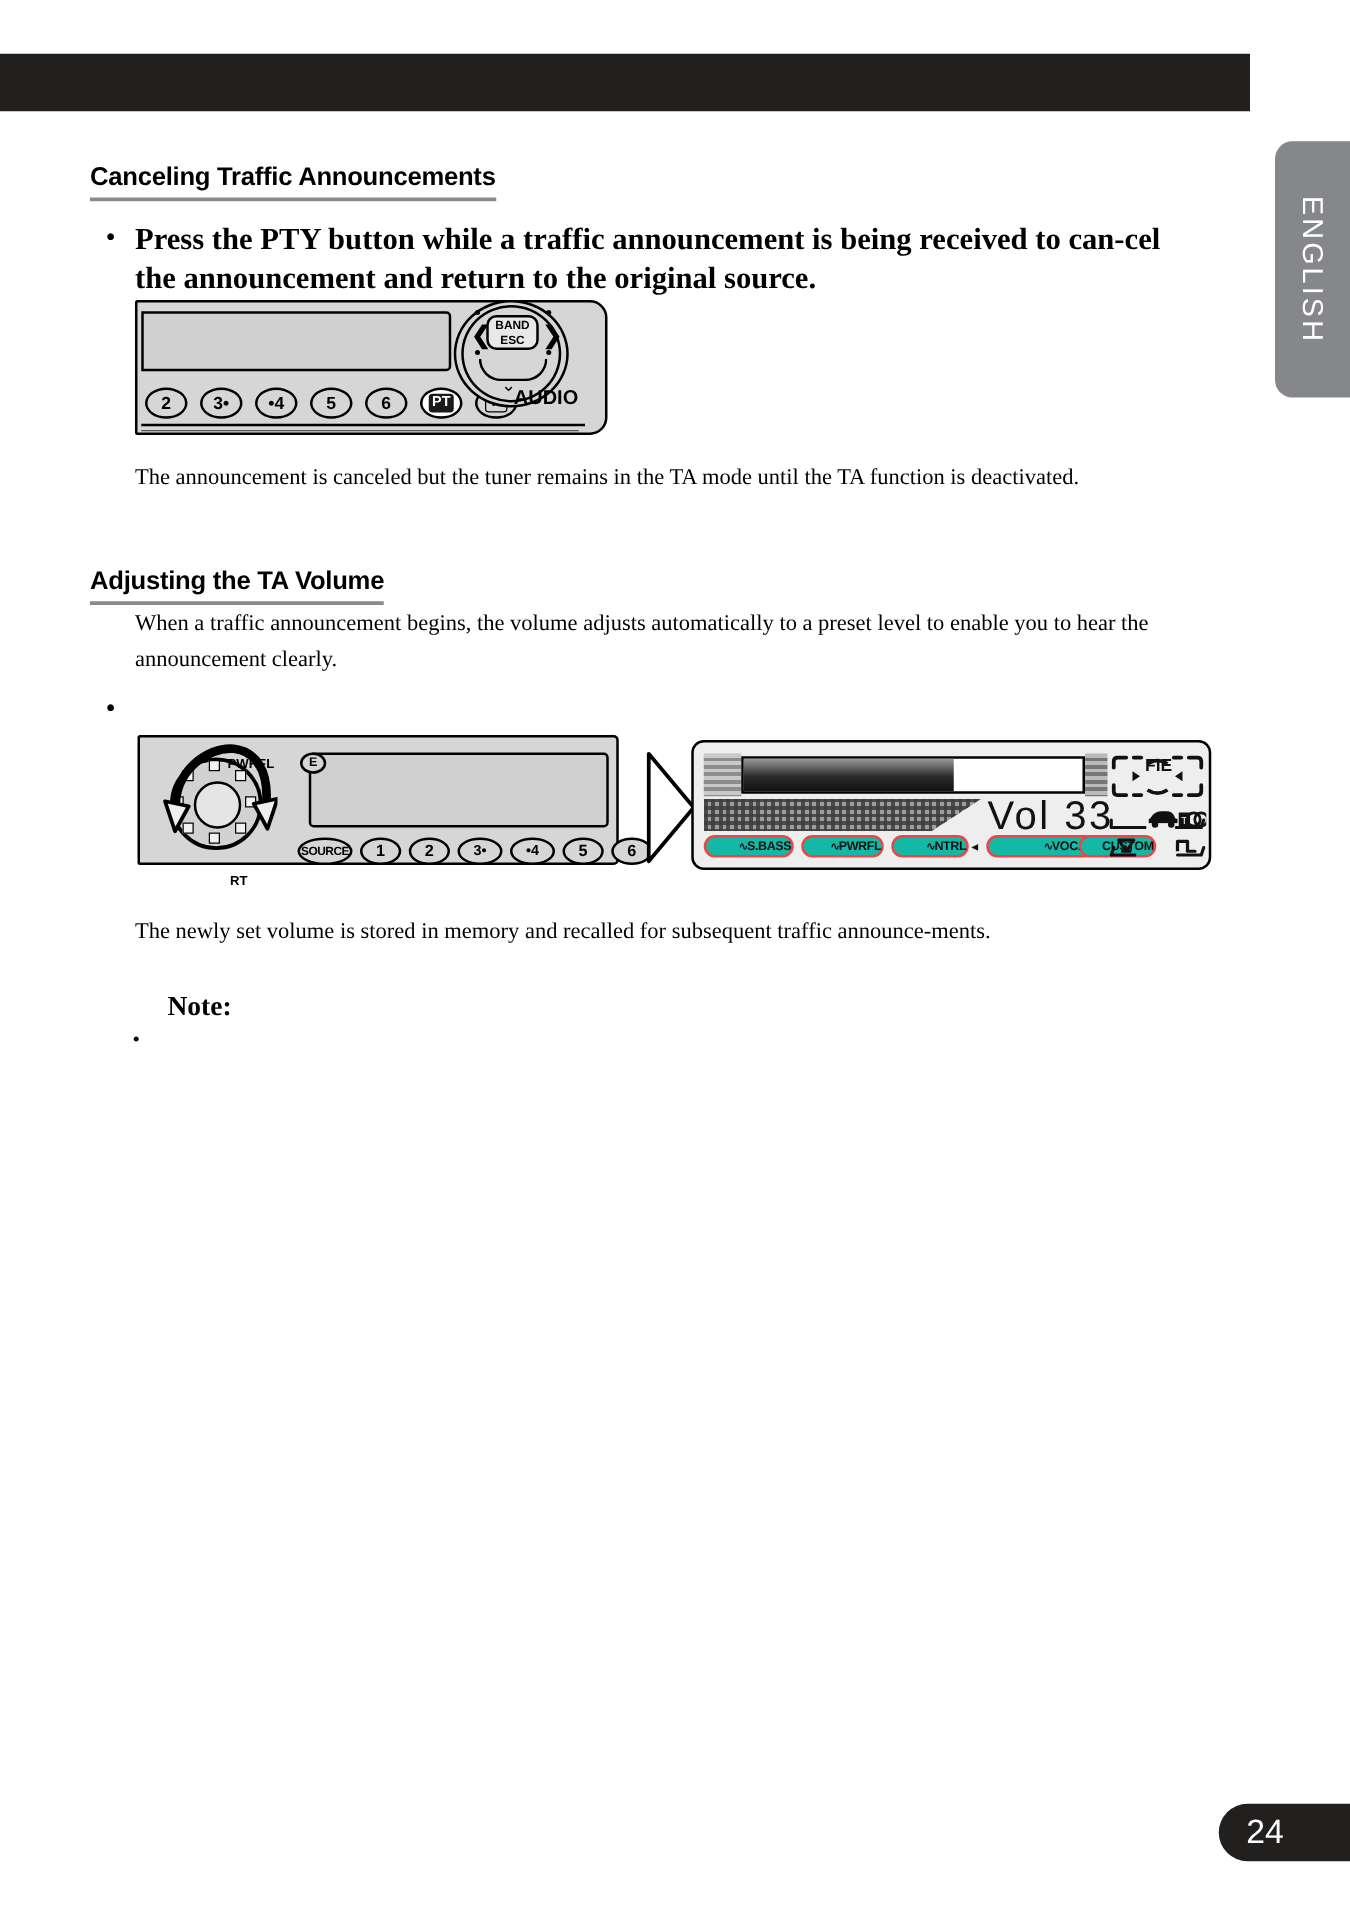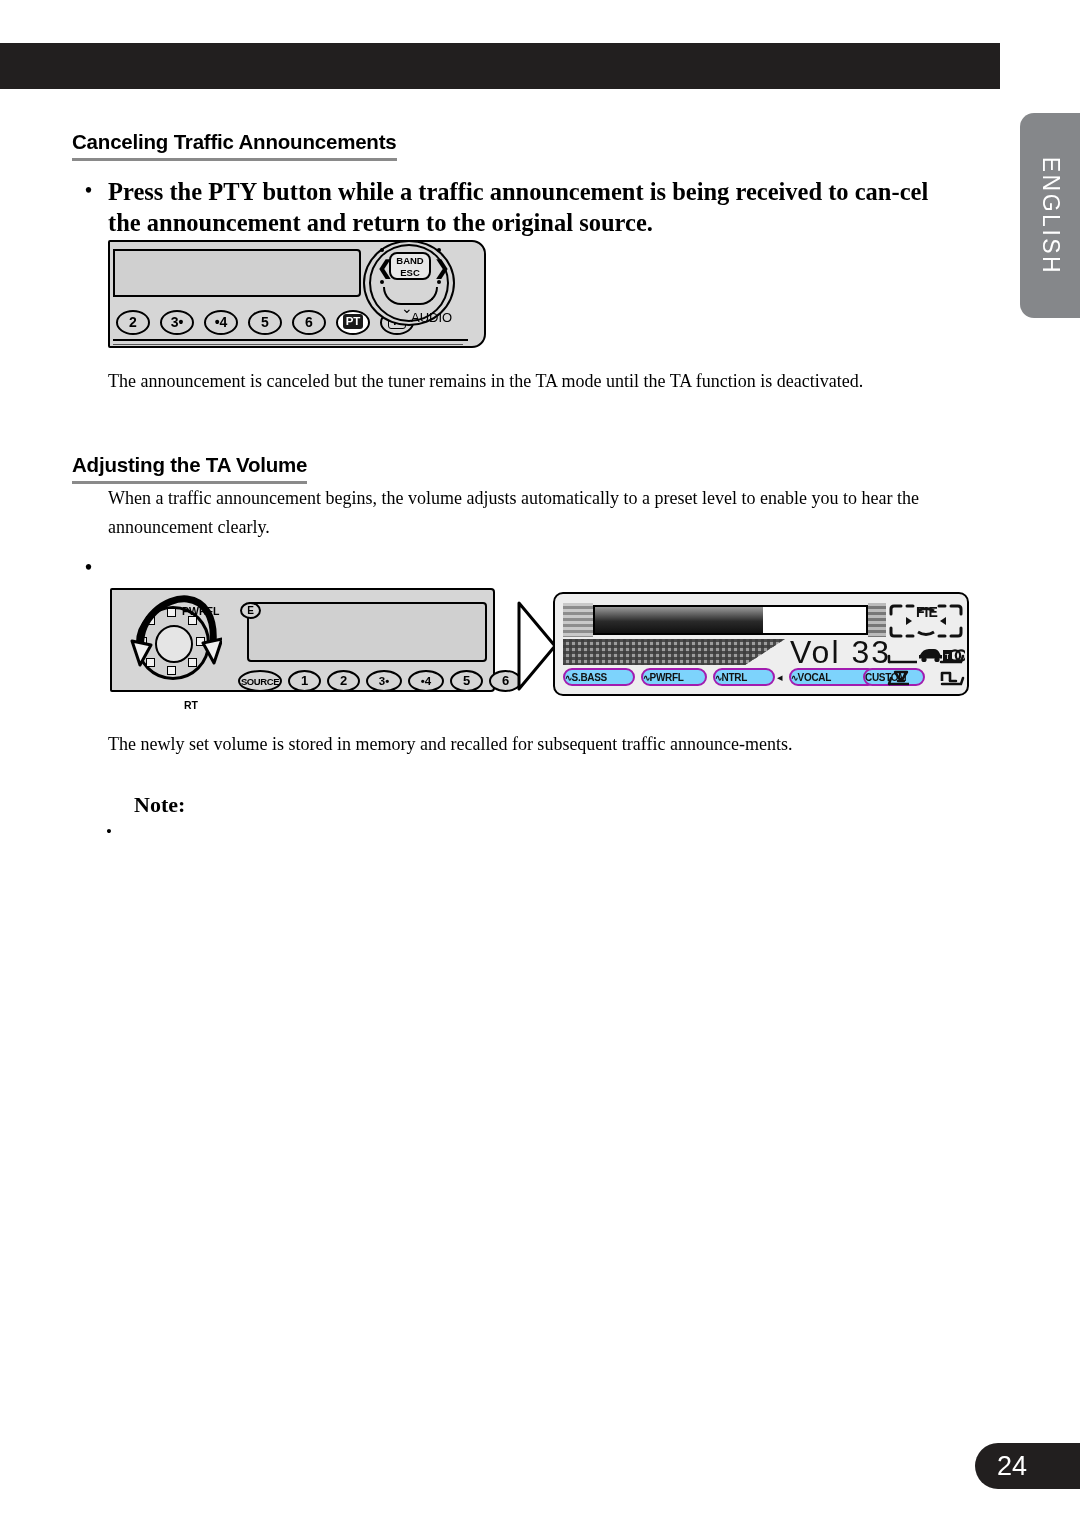--- a/index.html
+++ b/index.html
@@ -118,21 +118,21 @@
   }
   .arrow-l,.arrow-r{
     position:absolute;top:16px;font-family:"Liberation Sans",sans-serif;
     font-size:19px;font-weight:bold;
   }
   .arrow-l{left:24px;}
   .arrow-r{left:81px;}
   .dot{position:absolute;width:4px;height:4px;background:#000;border-radius:50%;}
   .audio-lbl{
     position:absolute;left:58px;top:70px;
-    font-family:"Liberation Sans",sans-serif;font-weight:normal;font-size:13px;
+    font-family:"Liberation Sans",sans-serif;font-weight:bold;font-size:16px;
   }
   .rocker-bot{
     position:absolute;left:30px;top:47px;width:55px;height:18px;
     border:2.2px solid #000;border-top:none;border-radius:0 0 20px 20px;
     box-sizing:border-box;
   }
   .rocker-chev{
     position:absolute;left:48px;top:60px;font-size:14px;
     font-family:"Liberation Sans",sans-serif;
   }
@@ -218,24 +218,24 @@
     clip-path:polygon(0 0,100% 0,82% 100%,0 100%);
   }
   .lcd-vol{
     position:absolute;left:235px;top:40px;
     font-family:"Liberation Sans",sans-serif;font-size:32px;font-weight:400;
     letter-spacing:2px;color:#111;
   }
   .eq-row{position:absolute;left:8px;top:74px;height:18px;}
   .eq-tag{
     position:absolute;top:0;height:18px;
-    border:2px solid #a21caf;border-radius:9px;background:#7dd3fc;
+    border:2px solid #ef4444;border-radius:9px;background:#14b8a6;
     box-sizing:border-box;
     font-family:"Liberation Sans",sans-serif;font-weight:bold;font-size:10px;
-    line-height:15px;text-align:left;color:#111;letter-spacing:-0.3px;
+    line-height:15px;text-align:right;color:#111;letter-spacing:-0.3px;
   }
   .eq-tag .wv{font-size:9px;letter-spacing:-1px;}
   .eq-point{
     position:absolute;top:3px;left:174px;
     font-size:11px;color:#111;
   }
 
   
   .lcd-r{position:absolute;left:332px;top:8px;width:78px;height:88px;}
   .bracket-box{

